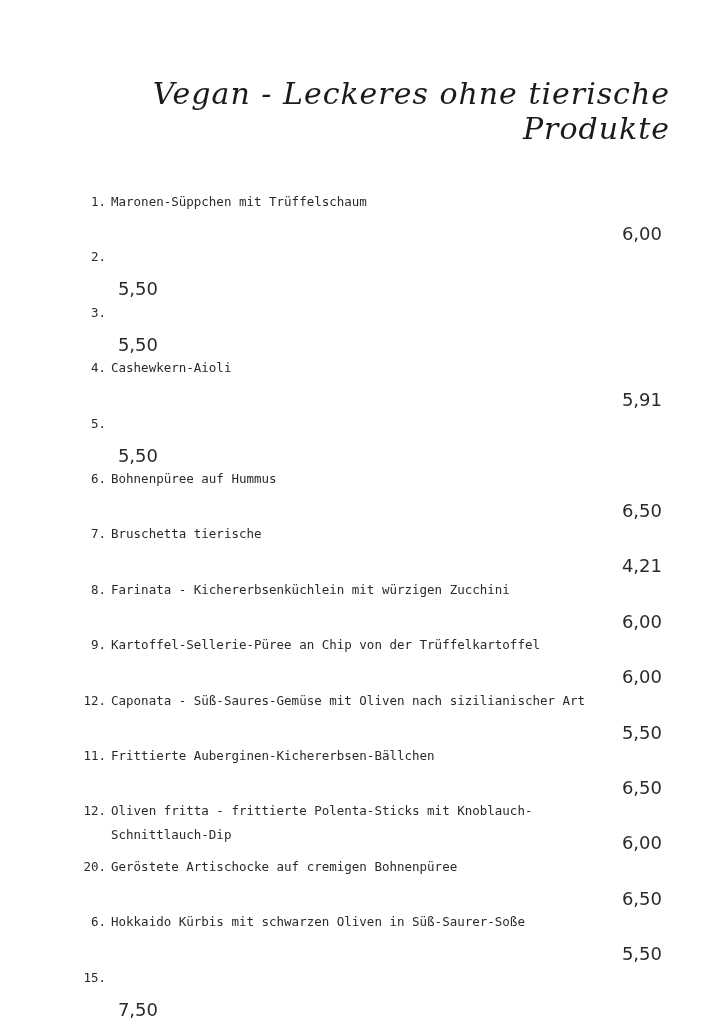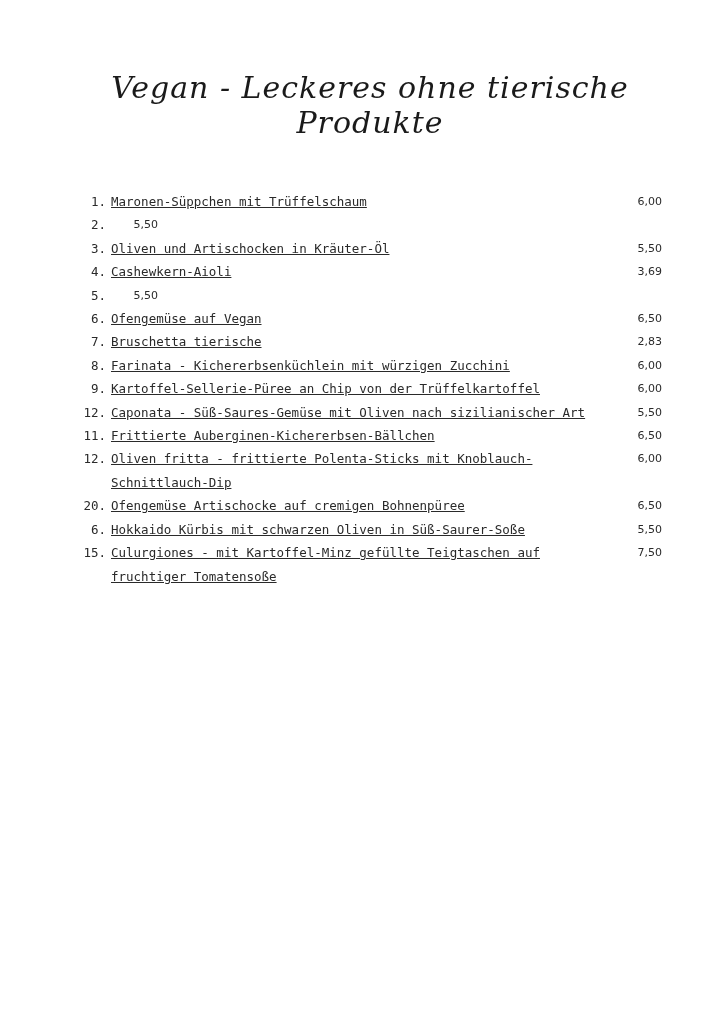--- a/index.html
+++ b/index.html
@@ -1,68 +1,67 @@
 <!DOCTYPE html>
 <html><head>
   <meta charset="utf-8">
   <style>
     html, body { margin: 0; padding: 0; background: #ffffff; }
     body { width: 724px; height: 1024px; position: relative; overflow: hidden; color: #2a2a2a; }
     .title {
-      position: absolute; left: 70px; top: 70px; width: 600px; text-align: center;
+      position: absolute; left: 70px; top: 76px; width: 600px; text-align: right;
       font-family: "DejaVu Serif", serif; font-style: italic; font-size: 30px;
       letter-spacing: 1px; color: #1a1a1a; font-weight: normal;
     }
     .menu {
       position: absolute; left: 82px; top: 190px; width: 580px;
       font-family: "DejaVu Sans Mono", monospace; font-size: 12.5px; line-height: 23.4px;
     }
     .row { display: flex; align-items: flex-start; }
     .num { width: 24px; text-align: right; flex: 0 0 24px; }
-    .name { flex: 1; padding-left: 5px; padding-right: 10px; text-decoration: underline; }
-    .price { width: 52px; text-align: right; flex: 0 0 52px; font-family: "DejaVu Sans", sans-serif; font-size: 11px; }
+    .name { flex: 1; padding-left: 5px; padding-right: 10px; }
+    .price { width: 52px; text-align: right; flex: 0 0 52px; font-family: "DejaVu Sans", sans-serif; font-size: 18px; margin-top: 32px; }
   </style>
 </head>
 <body>
 
 <div class="title">Vegan - Leckeres ohne tierische Produkte</div>
 
 <div class="menu">
   <div class="row">
       <span class="num">1.</span>
       <span class="name">Maronen-Süppchen mit Trüffelschaum</span>
       <span class="price">6,00</span>
     </div>
   <div class="row">
       <span class="num">2.</span>
       <span class="price">5,50</span>
     </div>
   <div class="row">
       <span class="num">3.</span>
-      <span class="name">Oliven und Artischocken in Kräuter-Öl</span>
       <span class="price">5,50</span>
     </div>
   <div class="row">
       <span class="num">4.</span>
       <span class="name">Cashewkern-Aioli</span>
-      <span class="price">3,69</span>
+      <span class="price">5,91</span>
     </div>
   <div class="row">
       <span class="num">5.</span>
       <span class="price">5,50</span>
     </div>
   <div class="row">
       <span class="num">6.</span>
-      <span class="name">Ofengemüse auf Vegan</span>
+      <span class="name">Bohnenpüree auf Hummus</span>
       <span class="price">6,50</span>
     </div>
   <div class="row">
       <span class="num">7.</span>
       <span class="name">Bruschetta tierische</span>
-      <span class="price">2,83</span>
+      <span class="price">4,21</span>
     </div>
   <div class="row">
       <span class="num">8.</span>
       <span class="name">Farinata - Kichererbsenküchlein mit würzigen Zucchini</span>
       <span class="price">6,00</span>
     </div>
   <div class="row">
       <span class="num">9.</span>
       <span class="name">Kartoffel-Sellerie-Püree an Chip von der Trüffelkartoffel</span>
       <span class="price">6,00</span>
@@ -77,26 +76,25 @@
       <span class="name">Frittierte Auberginen-Kichererbsen-Bällchen</span>
       <span class="price">6,50</span>
     </div>
   <div class="row">
       <span class="num">12.</span>
       <span class="name">Oliven fritta - frittierte Polenta-Sticks mit Knoblauch-Schnittlauch-Dip</span>
       <span class="price">6,00</span>
     </div>
   <div class="row">
       <span class="num">20.</span>
-      <span class="name">Ofengemüse Artischocke auf cremigen Bohnenpüree</span>
+      <span class="name">Geröstete Artischocke auf cremigen Bohnenpüree</span>
       <span class="price">6,50</span>
     </div>
   <div class="row">
       <span class="num">6.</span>
       <span class="name">Hokkaido Kürbis mit schwarzen Oliven in Süß-Saurer-Soße</span>
       <span class="price">5,50</span>
     </div>
   <div class="row">
       <span class="num">15.</span>
-      <span class="name">Culurgiones - mit Kartoffel-Minz gefüllte Teigtaschen auf fruchtiger Tomatensoße</span>
       <span class="price">7,50</span>
     </div>
 </div>
 
 </body></html>

